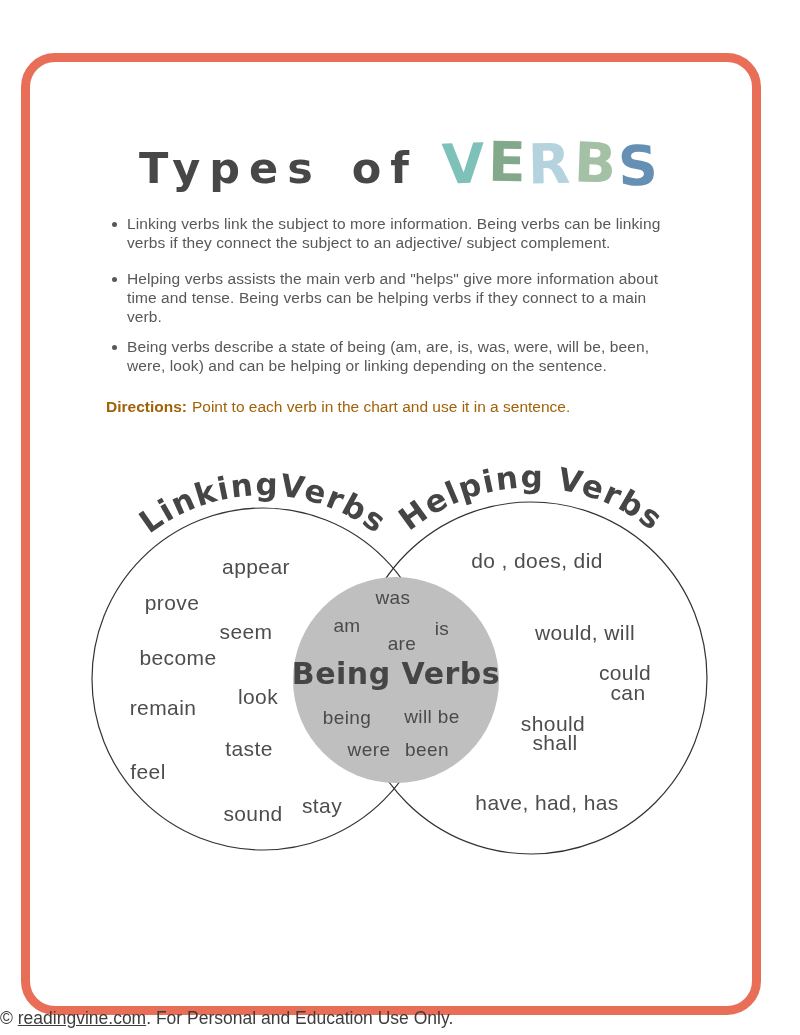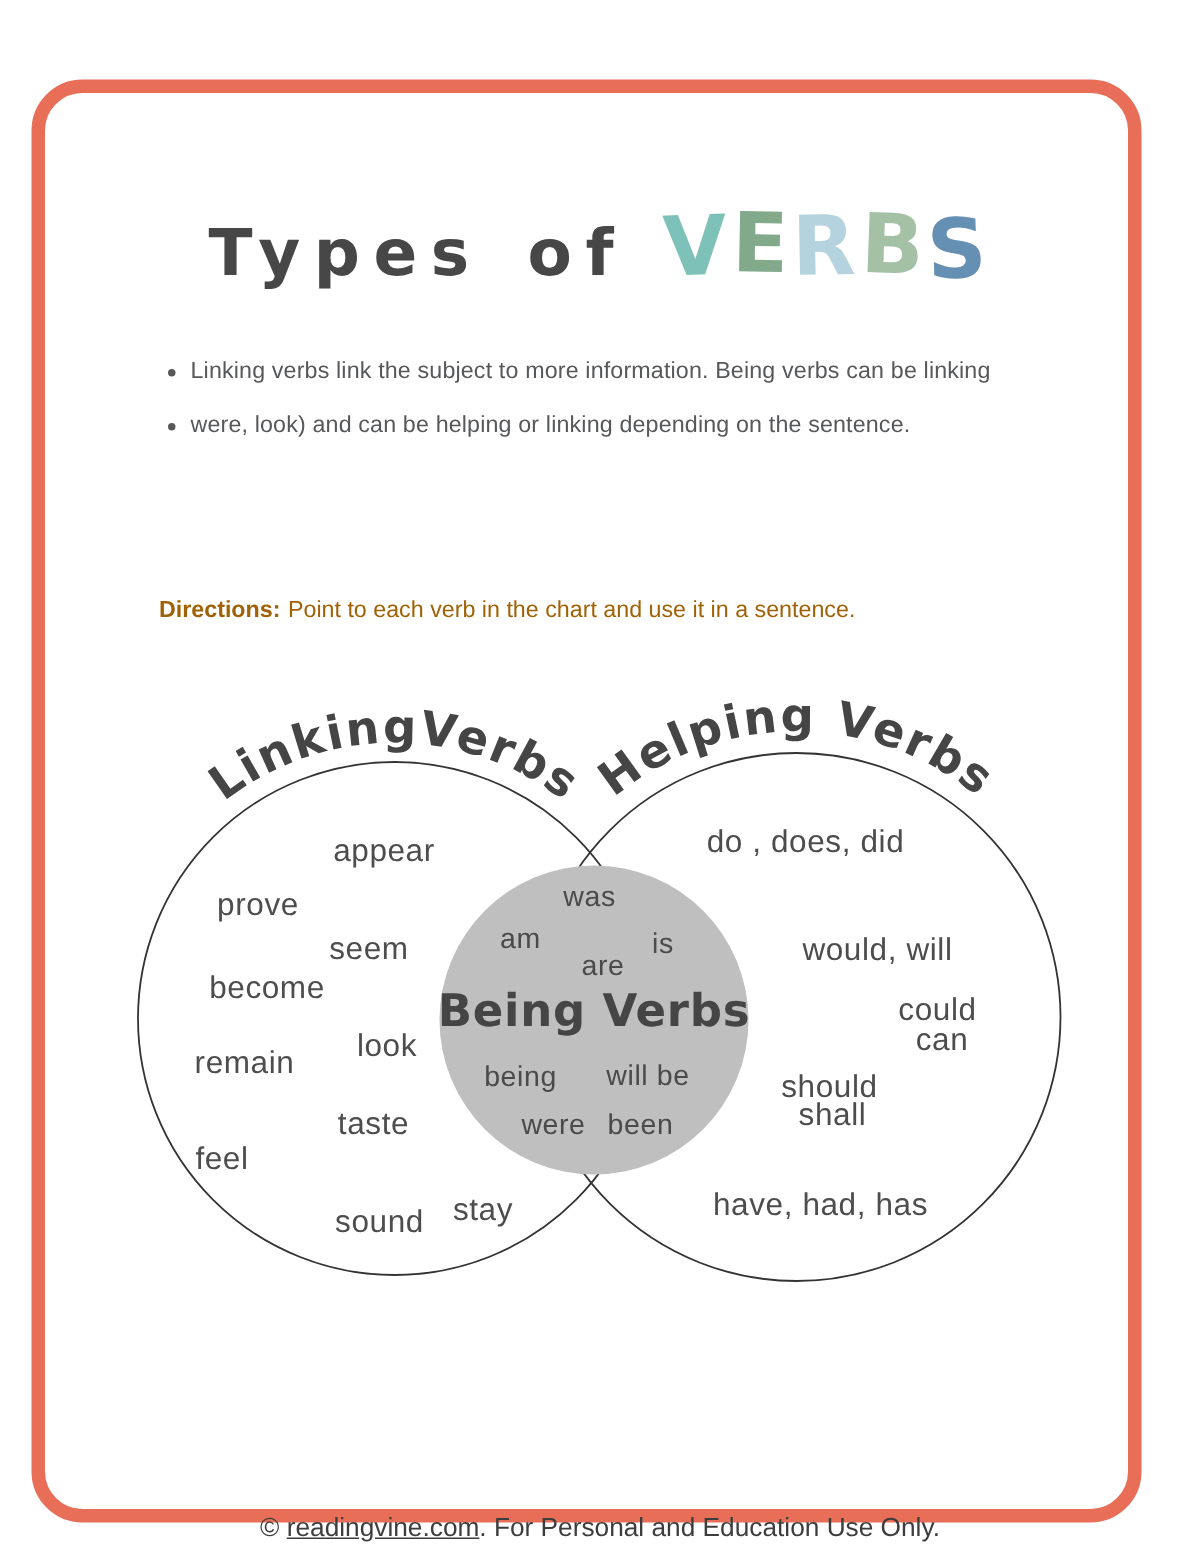--- a/index.html
+++ b/index.html
@@ -26,21 +26,21 @@
   }
   .title-verbs { font-size:55px; font-weight:800; letter-spacing:3px; }
   .vletter { display:inline-block; }
   .vletter:nth-child(1) { transform:rotate(-2deg); }
   .vletter:nth-child(2) { transform:rotate(1deg) translateY(-2px); }
   .vletter:nth-child(3) { transform:rotate(-1deg); }
   .vletter:nth-child(4) { transform:rotate(2deg) translateY(-1px); }
   .vletter:nth-child(5) { transform:rotate(-2deg) translateY(2px); }
 
   
-  .bullets { position:absolute; left:106px; top:206px; width:600px; color:#57585a; }
+  .bullets { position:absolute; left:106px; top:182px; width:600px; color:#57585a; }
   .bullet { display:flex; margin-bottom:17px; }
   .bullet:nth-child(2) { margin-bottom:11px; }
   .bullet-dot {
     width:5px; height:5px; border-radius:50%; background:#57585a;
     margin:8px 10px 0 6px; flex:none;
   }
   .bullet-lines { font-size:15.5px; line-height:19px; letter-spacing:0.1px; }
   .directions { position:absolute; left:106px; top:366px; font-size:15.5px; color:#a16207; }
   .dir-label { font-weight:700; }
   .dir-text { margin-left:5px; }
@@ -55,21 +55,21 @@
   }
   .venn-word { font-size:21px; fill:#4d4d4d; text-anchor:middle; letter-spacing:0.4px; }
   .venn-word-sm { font-size:19px; fill:#4a4a4a; text-anchor:middle; letter-spacing:0.4px; }
   .center-title {
     font-family:"DejaVu Sans", sans-serif; font-size:30px; font-weight:800;
     fill:#454545; text-anchor:middle; letter-spacing:0.5px;
   }
 
   
   .footer {
-    position:absolute; left:0; top:976px; width:800px; text-align:center;
+    position:absolute; left:0; top:976px; width:800px; text-align:left;
     font-size:17.5px; color:#3d3d3d;
   }
   .footer a { color:#3d3d3d; text-decoration:underline; }
 </style>
 </head>
 <body>
 
 <div class="page">
 
   <div class="frame"></div>
@@ -77,25 +77,35 @@
   <div class="title-row">
     <span class="title-prefix">Types of</span>
     <span class="title-verbs"><span class="vletter" style="color: rgb(126, 193, 184);">V</span><span class="vletter" style="color: rgb(131, 169, 139);">E</span><span class="vletter" style="color: rgb(181, 211, 223);">R</span><span class="vletter" style="color: rgb(164, 192, 165);">B</span><span class="vletter" style="color: rgb(102, 144, 179);">S</span></span>
   </div>
 
   <div class="bullets">
     <div class="bullet">
       <span class="bullet-dot"></span>
       <div class="bullet-lines">
         <div>Linking verbs link the subject to more information. Being verbs can be linking</div>
+        <div>verbs if they connect the subject to an adjective/ subject complement.</div>
       </div>
     </div>
     <div class="bullet">
       <span class="bullet-dot"></span>
       <div class="bullet-lines">
+        <div>Helping verbs assists the main verb and "helps" give more information about</div>
+        <div>time and tense.  Being verbs can be helping verbs if they connect to a main</div>
+        <div>verb.</div>
+      </div>
+    </div>
+    <div class="bullet">
+      <span class="bullet-dot"></span>
+      <div class="bullet-lines">
+        <div>Being verbs describe a state of being (am, are, is, was, were, will be, been,</div>
         <div>were, look) and can be helping or linking depending on the sentence.</div>
       </div>
     </div>
   </div>
 
   <div class="directions">
     <span class="dir-label">Directions:</span><span class="dir-text">Point to each verb in the chart and use it in a sentence.</span>
   </div>
 
   <svg class="venn" viewBox="0 0 800 1035">

